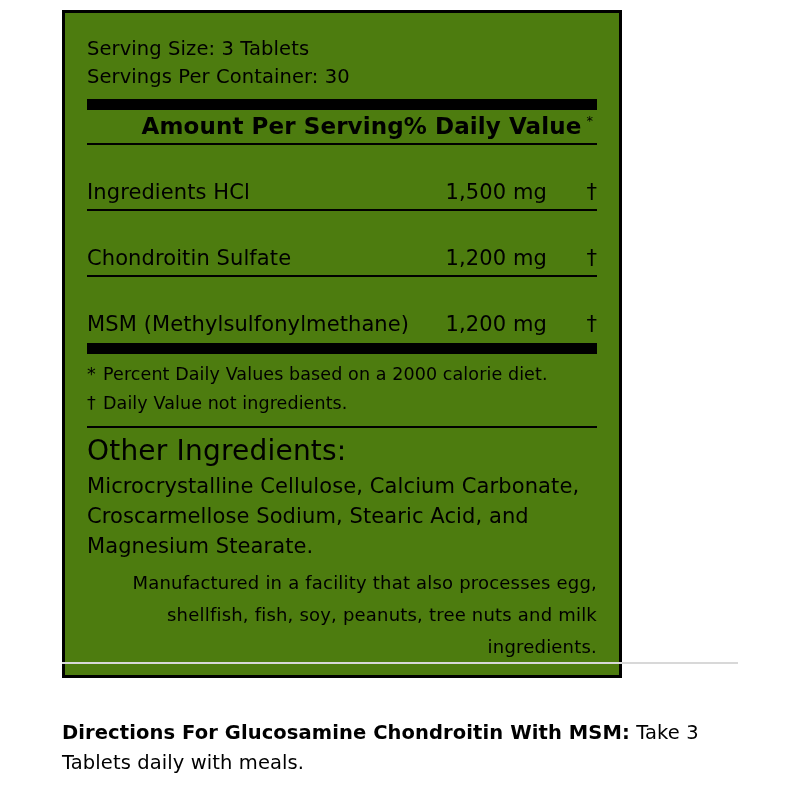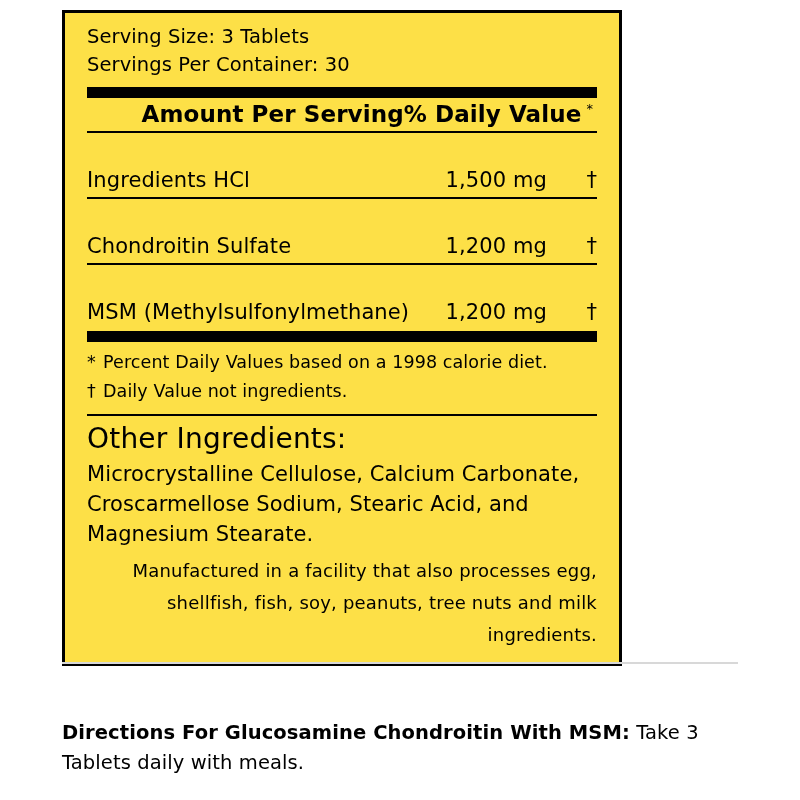--- a/index.html
+++ b/index.html
@@ -22,22 +22,22 @@
   }
 
   
   .panel {
     position: absolute;
     left: 62px;
     top: 10px;
     width: 560px;
     box-sizing: border-box;
     border: 3px solid #000000;
-    background: #fde047;
-    padding: 10px 22px 8px 22px;
+    background: #4d7c0f;
+    padding: 22px 22px 8px 22px;
   }
 
   .serving-line {
     font-size: 19.5px;
     line-height: 28px;
     letter-spacing: 0.1px;
     white-space: nowrap;
   }
 
   .rule-thick {
@@ -200,21 +200,21 @@
       <span>MSM (Methylsulfonylmethane)</span>
       <span class="amt">
         <span class="value">1,200 mg</span>
         <span class="dagger">†</span>
       </span>
     </div>
 
     <div class="rule-thick-2"></div>
 
     <div class="footnote">
-      <span class="mark">*</span><span>Percent Daily Values based on a 1998 calorie diet.</span>
+      <span class="mark">*</span><span>Percent Daily Values based on a 2000 calorie diet.</span>
     </div>
     <div class="footnote" style="padding-top:0;">
       <span class="mark">†</span><span>Daily Value not ingredients.</span>
     </div>
 
     <div class="rule-thin" style="margin-top:8px;"></div>
 
     <div class="other-head">Other Ingredients:</div>
     <div class="other-body">Microcrystalline Cellulose, Calcium Carbonate, Croscarmellose Sodium, Stearic Acid, and Magnesium Stearate.</div>
     <div class="allergen">Manufactured in a facility that also processes egg, shellfish, fish, soy, peanuts, tree nuts and milk ingredients.</div>

